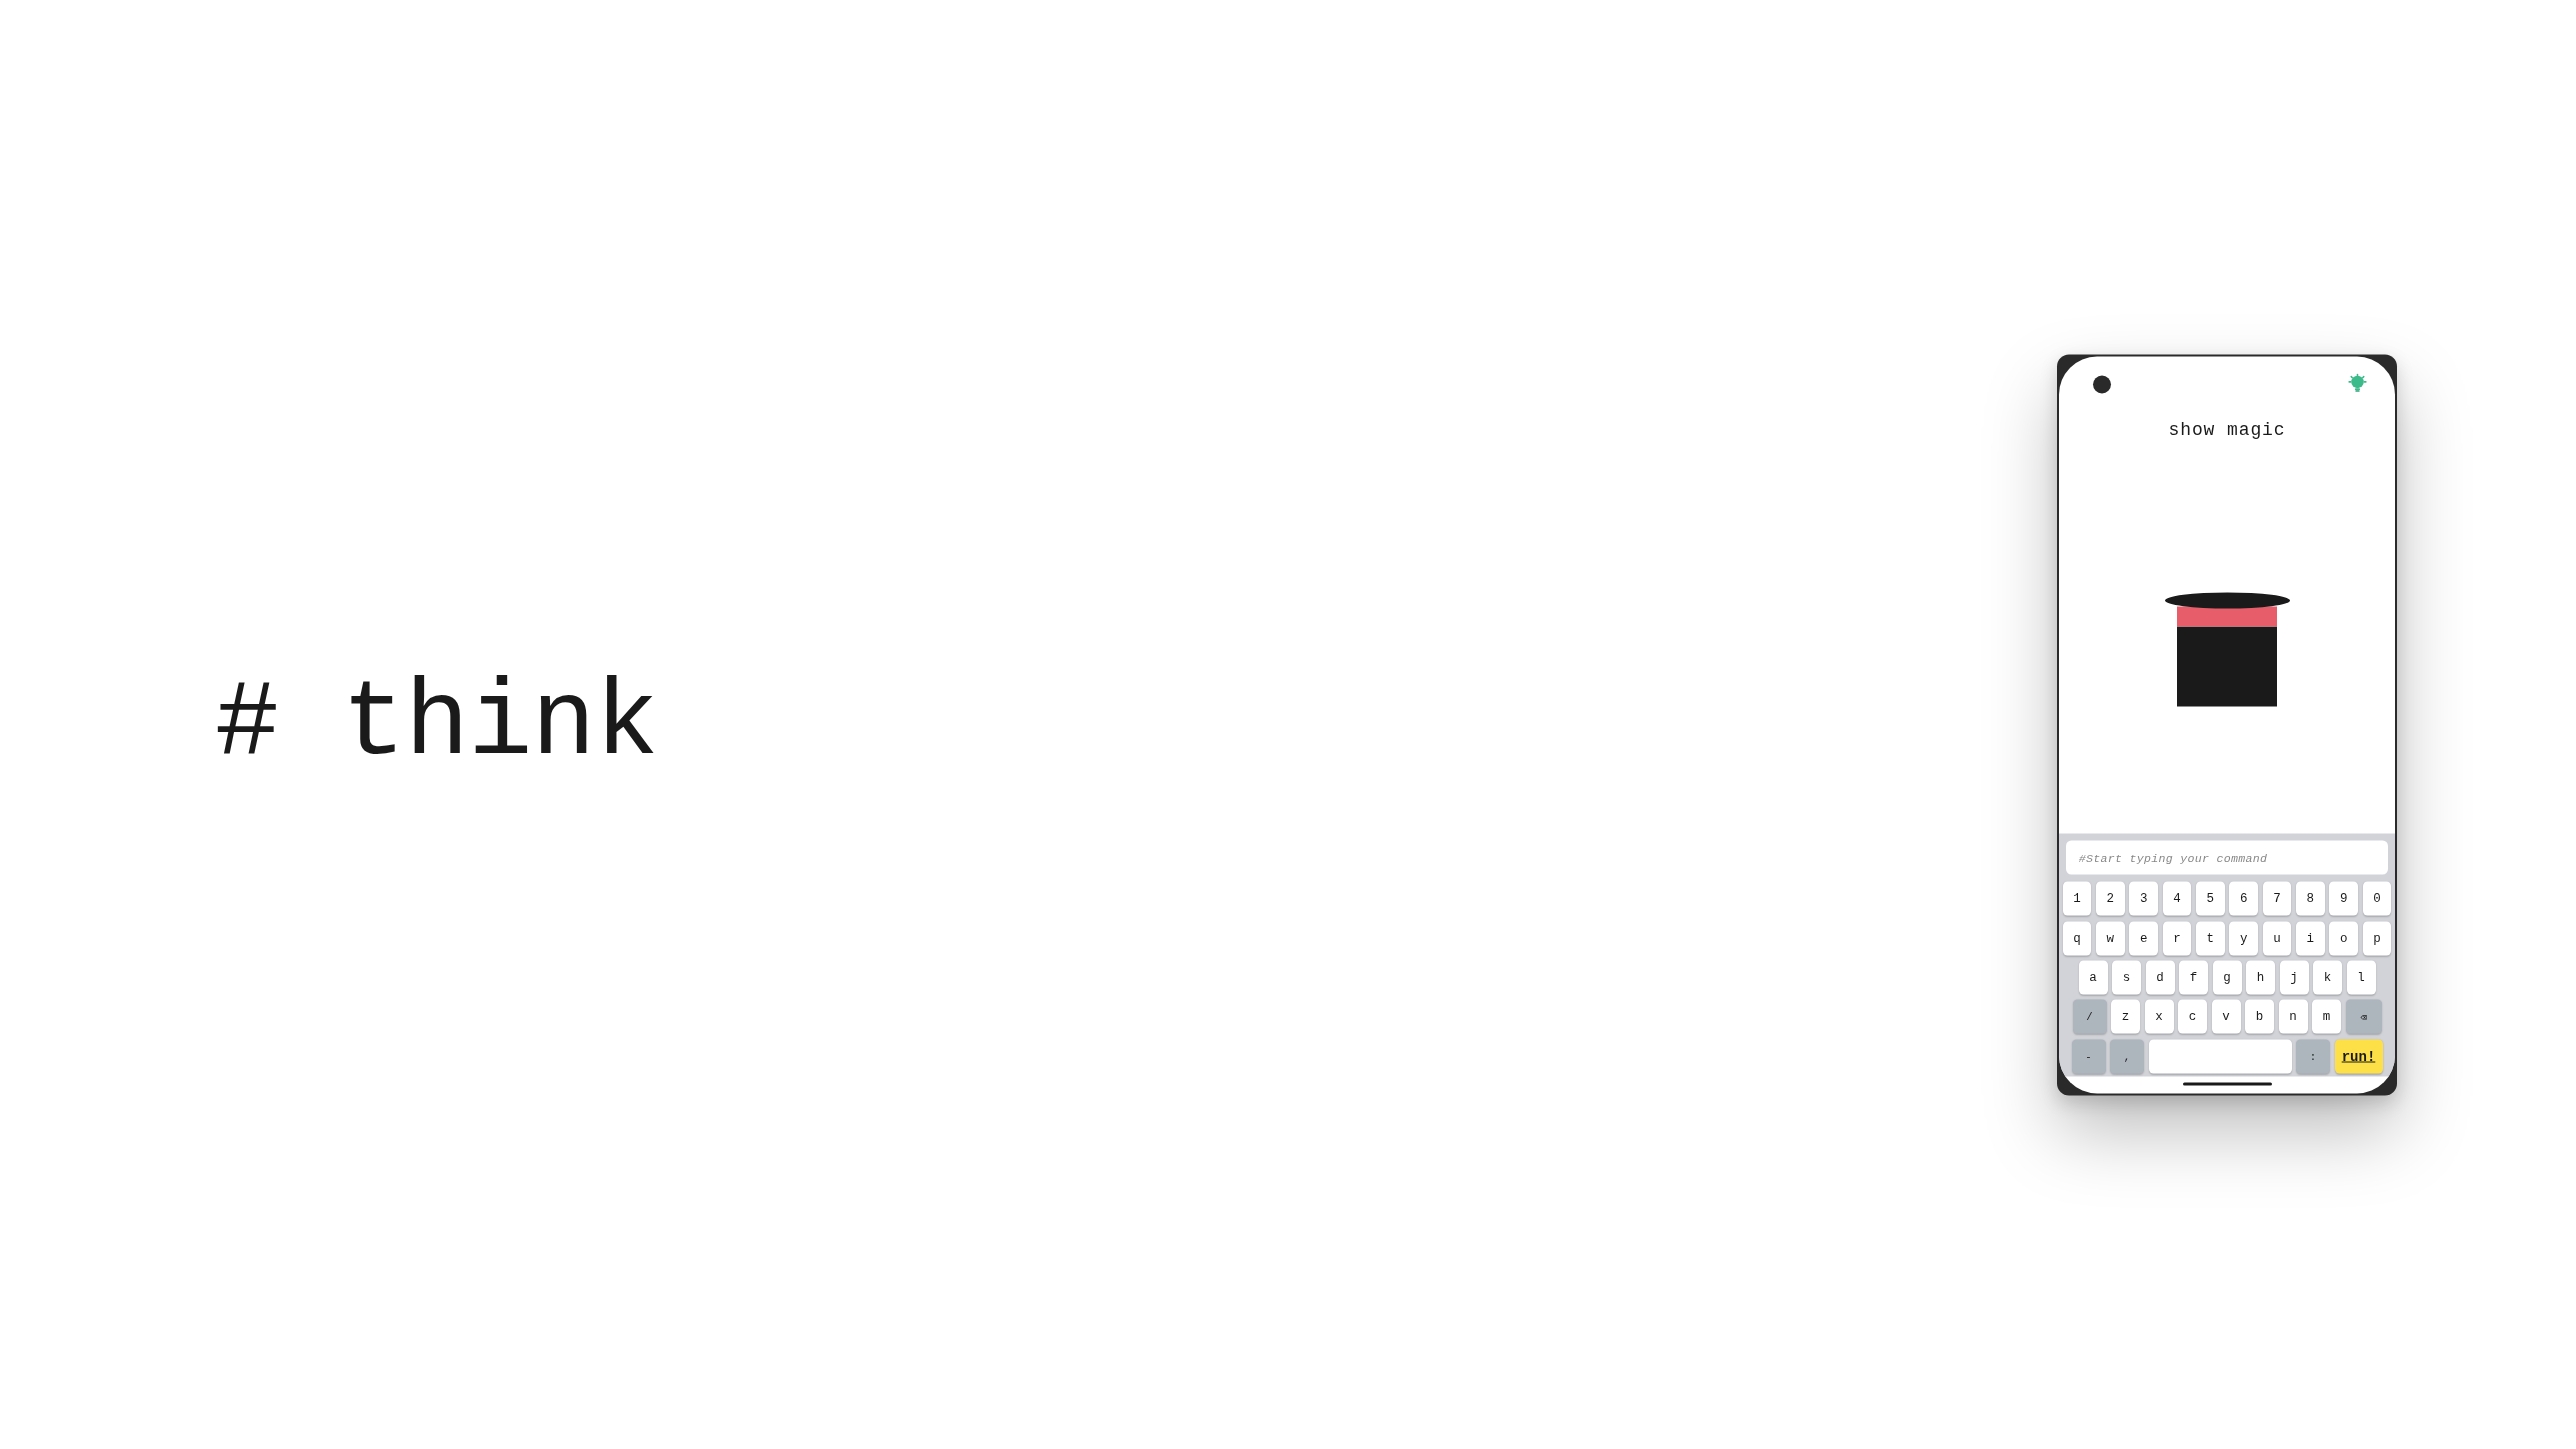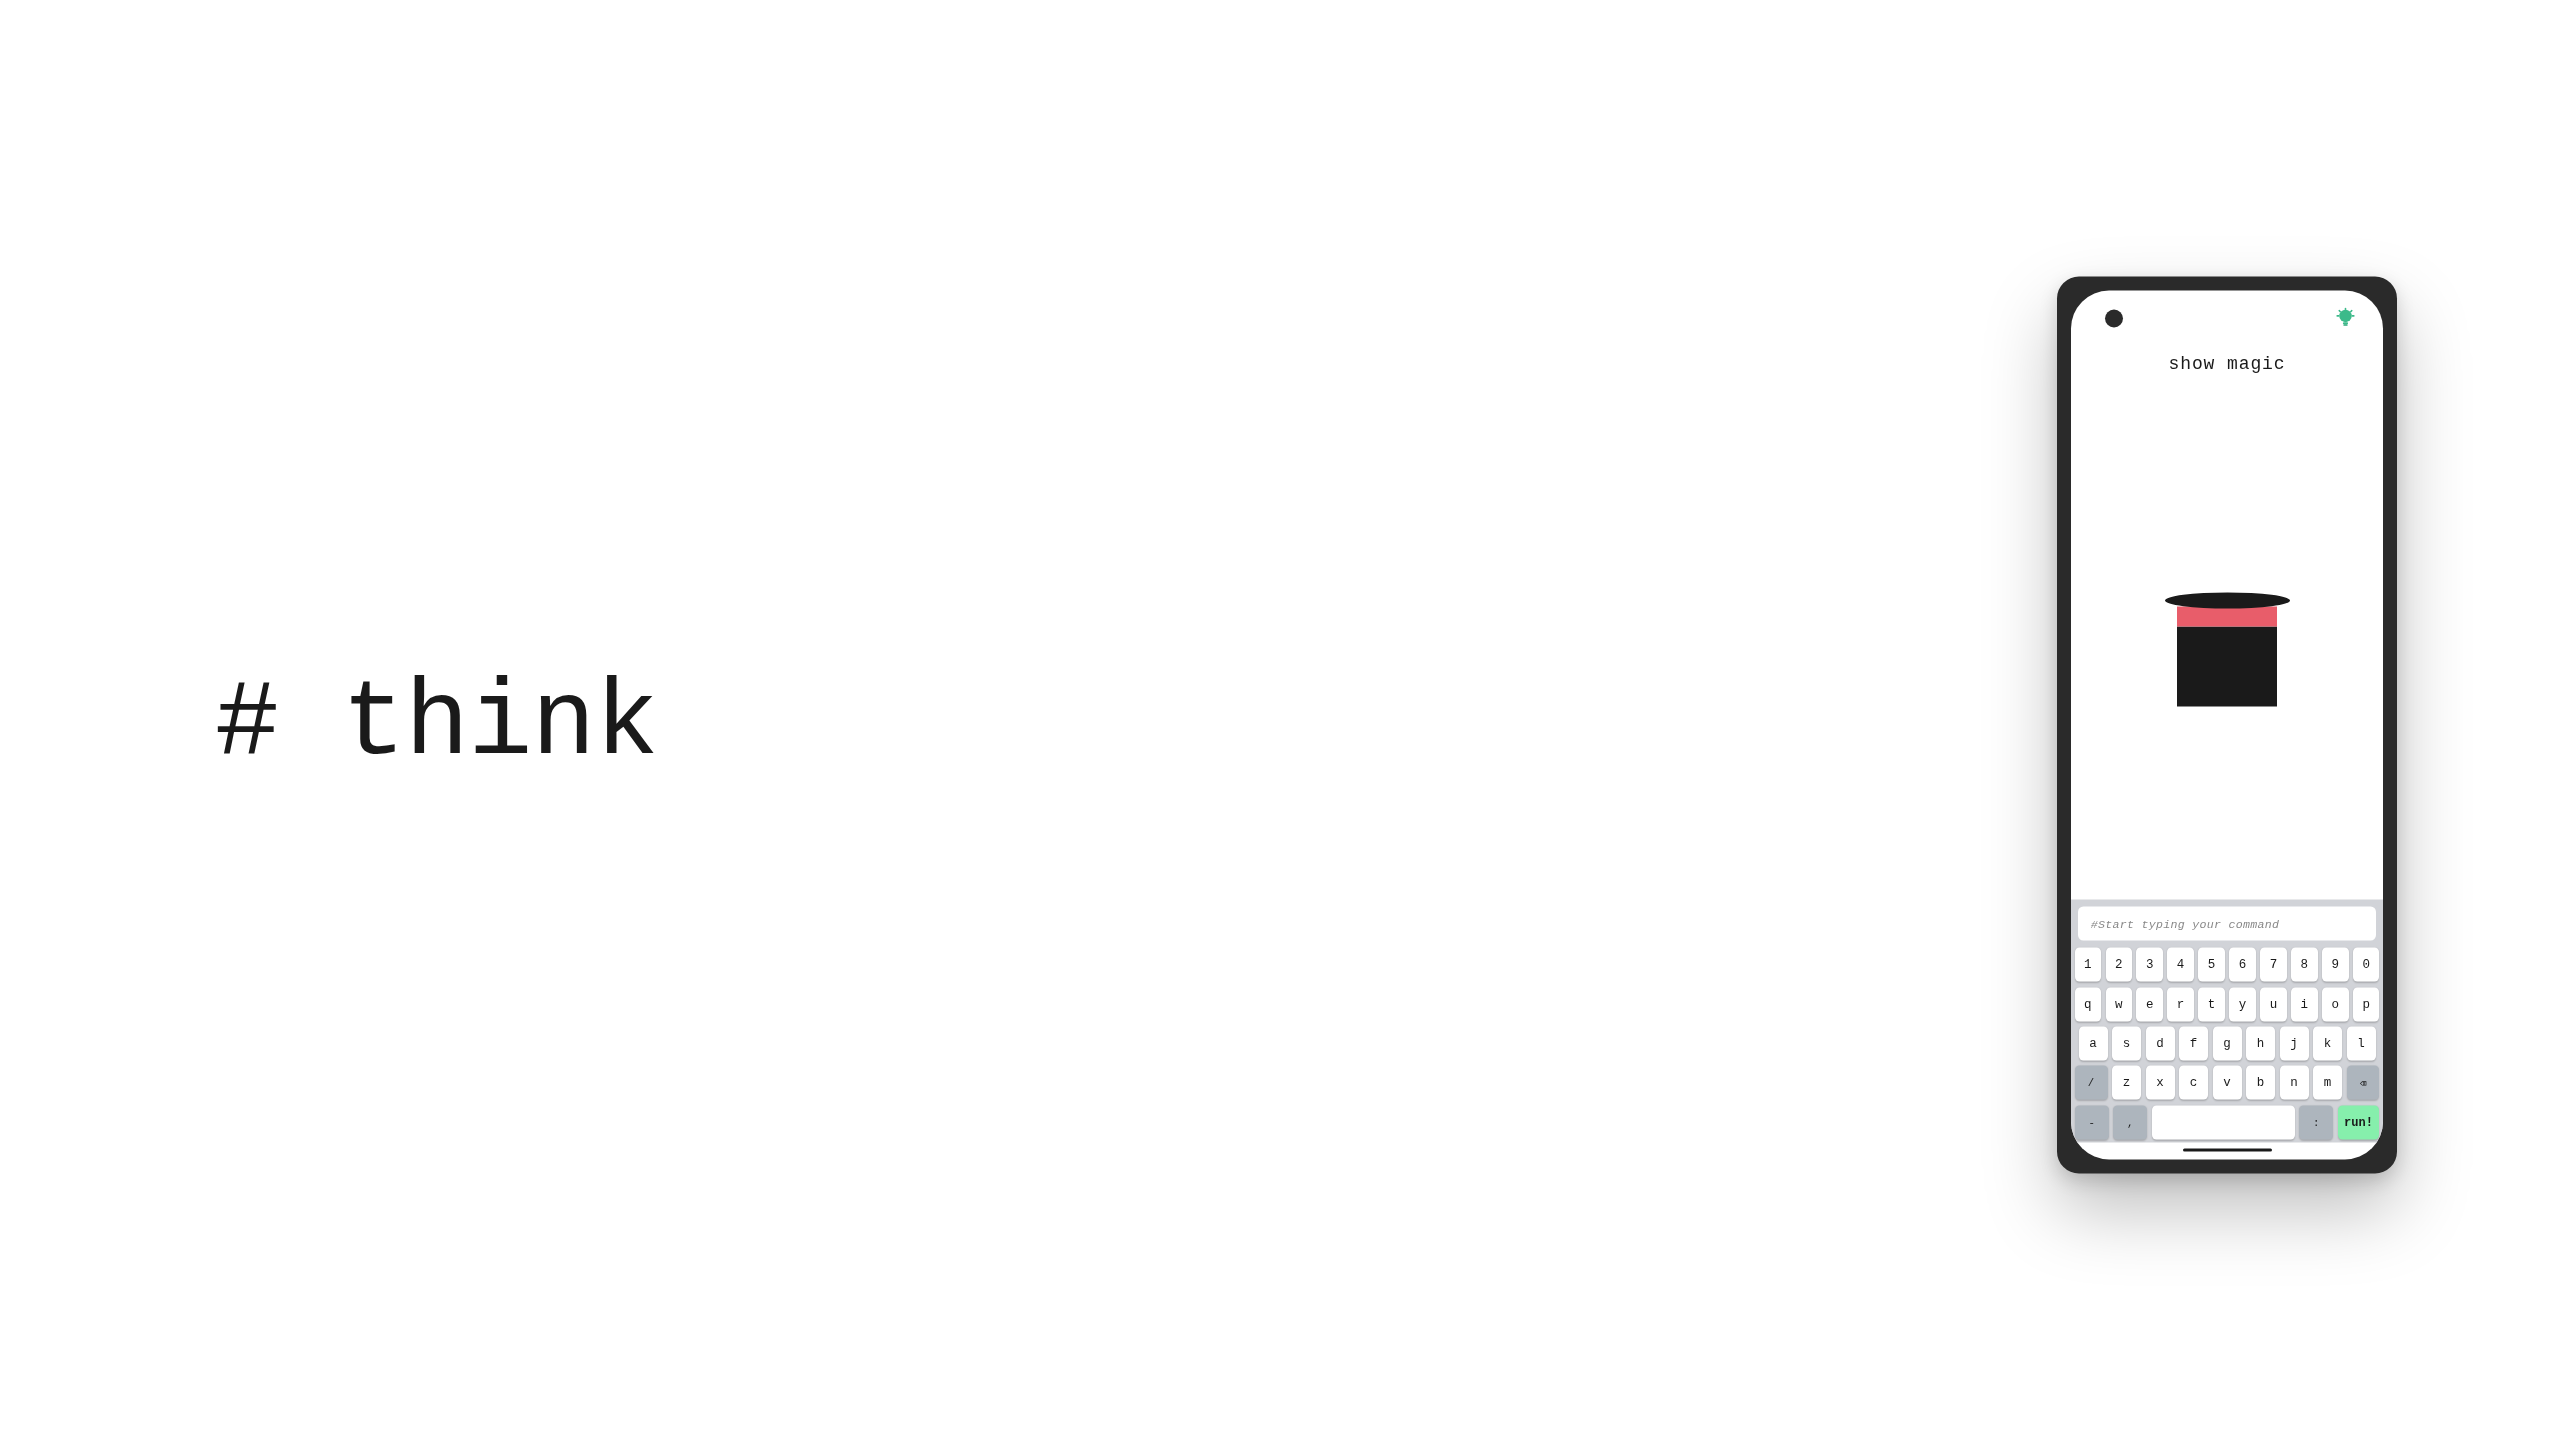--- a/index.html
+++ b/index.html
@@ -41,24 +41,24 @@
     
     .phone-container {
       position: absolute;
       right: 179px;
       top: 50%;
       transform: translateY(-50%);
     }
 
     .phone-outer {
       width: 340px;
-      height: 897px;
+      height: 741px;
       background: #2a2a2a;
-      border-radius: 22px;
-      padding: 14px;
+      border-radius: 12px;
+      padding: 2px;
       box-shadow: 0 36px 72px rgba(0,0,0,0.25), 0 7.2px 18px rgba(0,0,0,0.15);
       position: relative;
     }
 
     .phone-inner {
       width: 100%;
       height: 100%;
       background: #ffffff;
       border-radius: 38px;
       overflow: hidden;
@@ -214,25 +214,26 @@
       max-width: 34px;
     }
 
     .key.space-key {
       flex: 4;
       max-width: 143px;
       background: #ffffff;
     }
 
     .key.run-key {
-      background: #86efac;
+      background: #fde047;
       min-width: 39px;
       max-width: 48px;
-      font-size: 12px;
+      font-size: 14px;
       font-weight: 600;
+      text-decoration: underline;
     }
 
     .key.backspace-key {
       background: #adb5bd;
       min-width: 30px;
       max-width: 36px;
     }
 
     .home-indicator {
       width: 89px;

